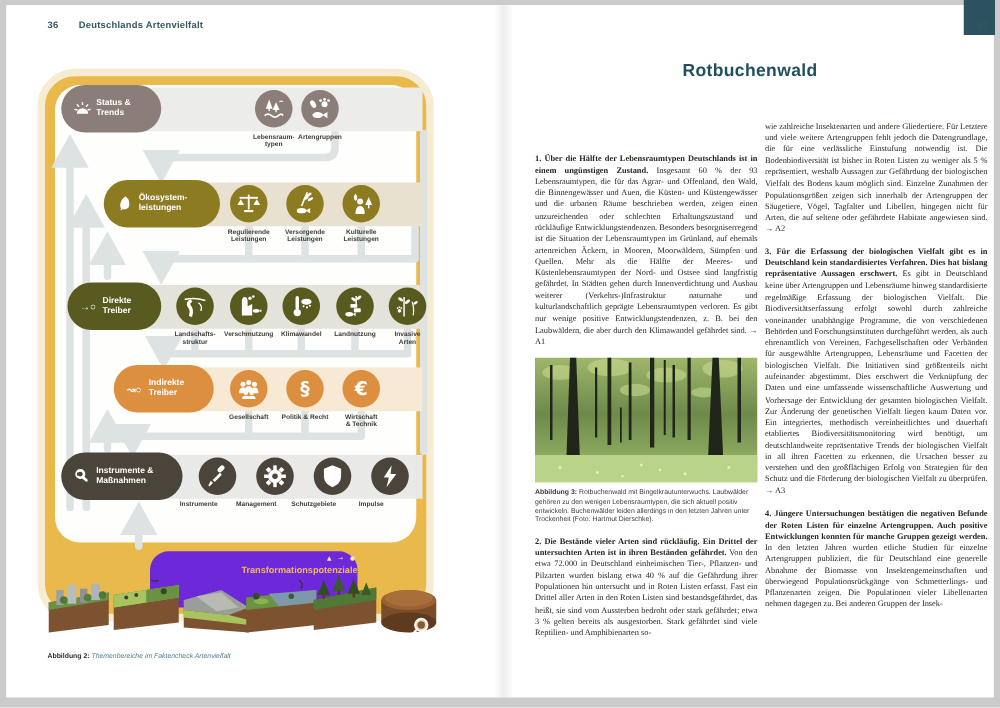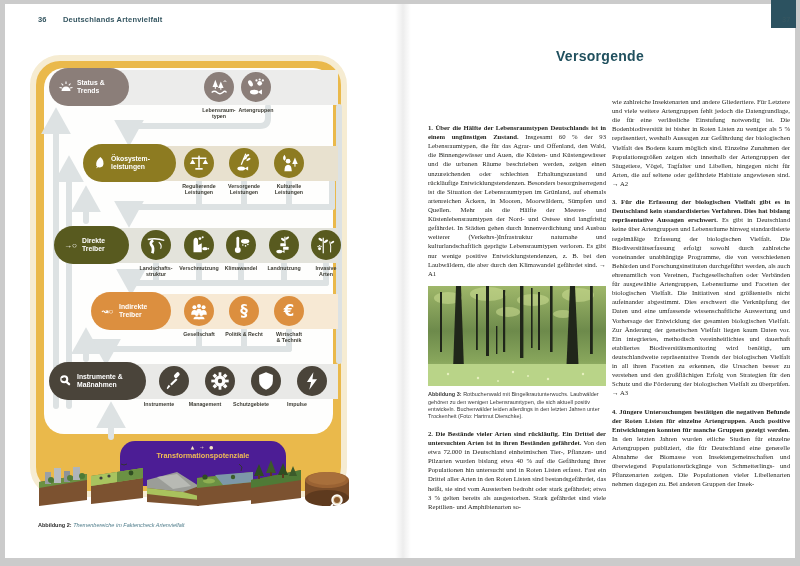--- a/index.html
+++ b/index.html
@@ -14,21 +14,21 @@
   .card{position:absolute;left:25px;top:51px;width:317px;height:442px;background:#eab94b;border:6px solid #f6ecd2;border-radius:30px;box-sizing:border-box;}
   .inner{position:absolute;left:8px;top:7px;width:289px;height:366px;background:#fefefd;border-radius:20px;}
   .net{position:absolute;left:0;top:0;}
   .band{position:absolute;height:35px;background:#ececec;}
   .pill{position:absolute;height:38px;border-radius:19px;display:flex;align-items:center;padding:0 6px 0 9px;box-sizing:border-box;color:#fff;z-index:3;}
   .pill-t{font-size:6.8px;font-weight:bold;line-height:1.12;white-space:pre-line;}
   .pill-ic{width:15px;margin-right:4px;flex:0 0 auto;display:flex;align-items:center;justify-content:center;font-size:8px;font-weight:bold;color:#fff;}
   .circ{position:absolute;width:30px;height:30px;border-radius:50%;display:flex;align-items:center;justify-content:center;z-index:2;}
   .circ span.gl{color:#fff;font-size:15px;font-weight:bold;font-family:"DejaVu Sans",sans-serif;}
   .clabel{position:absolute;width:64px;text-align:center;font-size:5.3px;font-weight:bold;color:#3c3b33;line-height:1.15;white-space:pre-line;z-index:2;}
-  .trans{position:absolute;left:115px;top:437px;width:166px;height:45px;background:#4c1d95;border-radius:15px;text-align:center;color:#f0bd54;}
+  .trans{position:absolute;left:115px;top:437px;width:166px;height:45px;background:#6d28d9;border-radius:15px;text-align:right;color:#f0bd54;}
   .trans .tg{display:block;font-size:4.6px;color:#f3e3c3;letter-spacing:2px;margin-top:3.5px;font-family:"DejaVu Sans",sans-serif;}
   .trans .tl{display:block;font-size:7.3px;font-weight:bold;margin-top:1px;}
   .slices{position:absolute;left:30px;top:452px;width:330px;height:62px;z-index:4;}
   .slices svg{position:absolute;}
   .cap2{position:absolute;left:33px;top:518px;font-size:5.5px;color:#2c2c2c;}
   .cap2 .cl{font-weight:bold;}
   .cap2 .ct{font-style:italic;color:#4e7c8a;}
   
   .ktitle{position:absolute;left:400px;top:44px;width:390px;text-align:center;font-size:14px;font-weight:bold;color:#20505e;letter-spacing:.3px;}
   .sechead{position:absolute;left:423px;top:88px;width:185px;font-size:8.3px;font-weight:bold;color:#4d8593;line-height:1.35;white-space:pre-line;}
@@ -377,21 +377,21 @@
   </div>
 
   <div class="cap2">
     <span class="cl">Abbildung 2:</span>
     <span class="ct">Themenbereiche im Faktencheck Artenvielfalt</span>
   </div>
 
   <div class="tab" style="left:766px;"></div>
   <span class="runhead pagenum" style="left:737px;padding-left:40px;">37</span>
 
-  <div class="ktitle">Versorgende</div>
+  <div class="ktitle">Rotbuchenwald</div>
 
   <div class="col col1">
     <p class="para"><span class="lead">1. Über die Hälfte der Lebensraumtypen Deutschlands ist in einem ungünstigen Zustand.</span><span> Insgesamt 60 % der 93 Lebensraumtypen, die für das Agrar- und Offenland, den Wald, die Binnengewässer und Auen, die Küsten- und Küstengewässer und die urbanen Räume beschrieben werden, zeigen einen unzureichenden oder schlechten Erhaltungszustand und rückläufige Entwicklungstendenzen. Besonders besorgniserregend ist die Situation der Lebensraumtypen im Grünland, auf ehemals artenreichen Äckern, in Mooren, Moorwäldern, Sümpfen und Quellen. Mehr als die Hälfte der Meeres- und Küstenlebensraumtypen der Nord- und Ostsee sind langfristig gefährdet. In Städten gehen durch Innenverdichtung und Ausbau weiterer (Verkehrs-)Infrastruktur naturnahe und kulturlandschaftlich geprägte Lebensraumtypen verloren. Es gibt nur wenige positive Entwicklungstendenzen, z. B. bei den Laubwäldern, die aber durch den Klimawandel gefährdet sind. → A1</span></p>
     <svg class="photo" viewBox="0 0 178 100">
       <defs>
         <linearGradient id="gFor" x1="0" y1="0" x2="0" y2="1">
           <stop offset="0" stop-color="#9fb76a"></stop>
             <stop offset="0.45" stop-color="#6d8a4b"></stop>
             <stop offset="0.75" stop-color="#88a65c"></stop>
             <stop offset="1" stop-color="#b5cf87"></stop>

